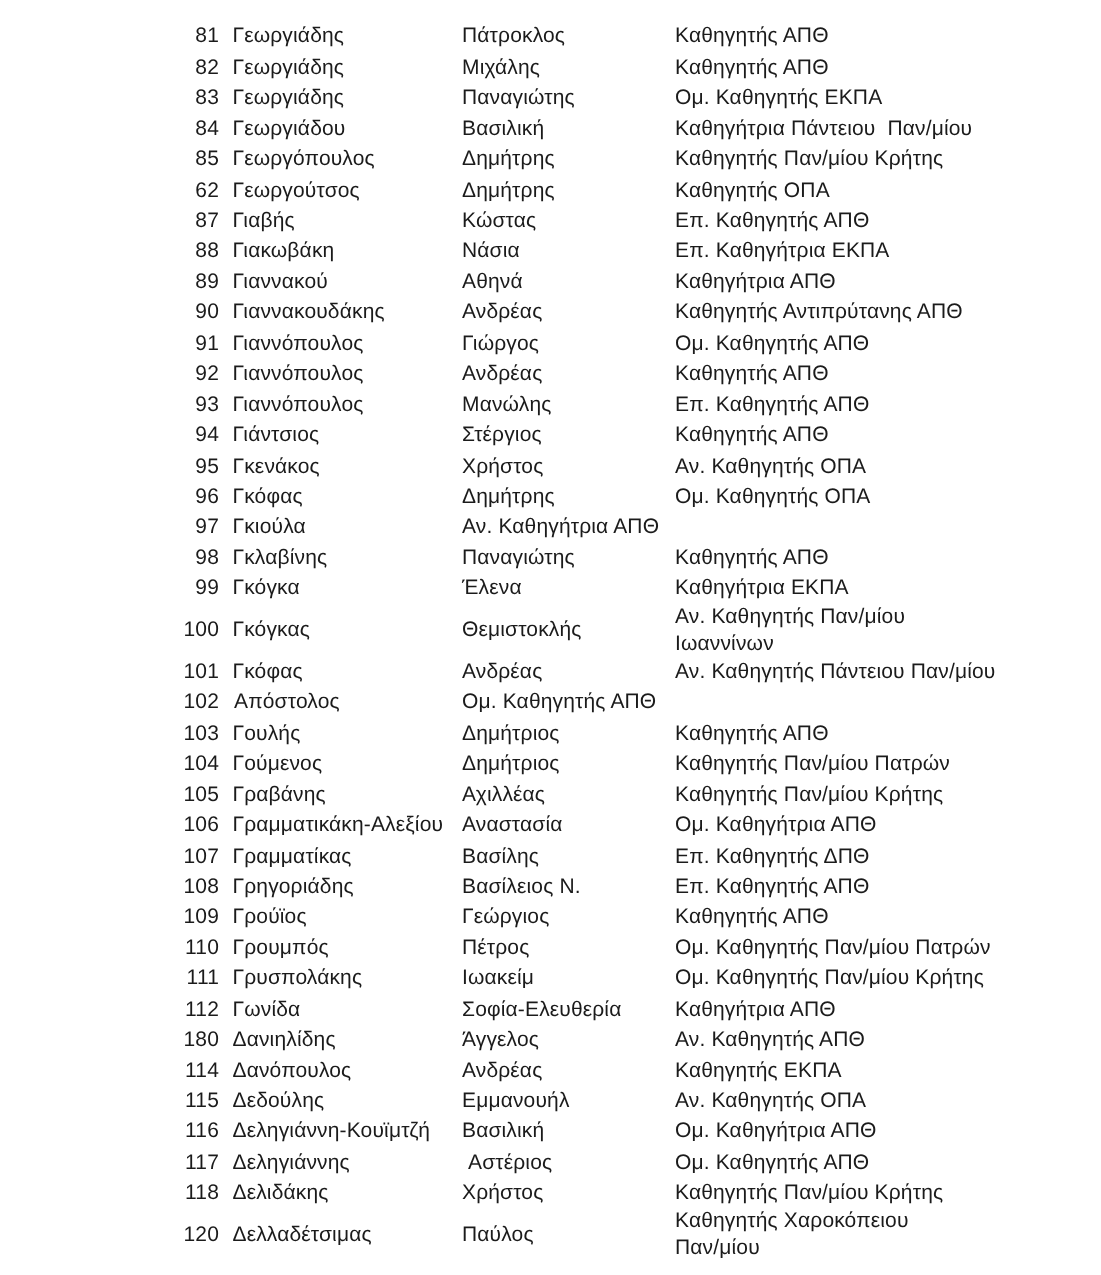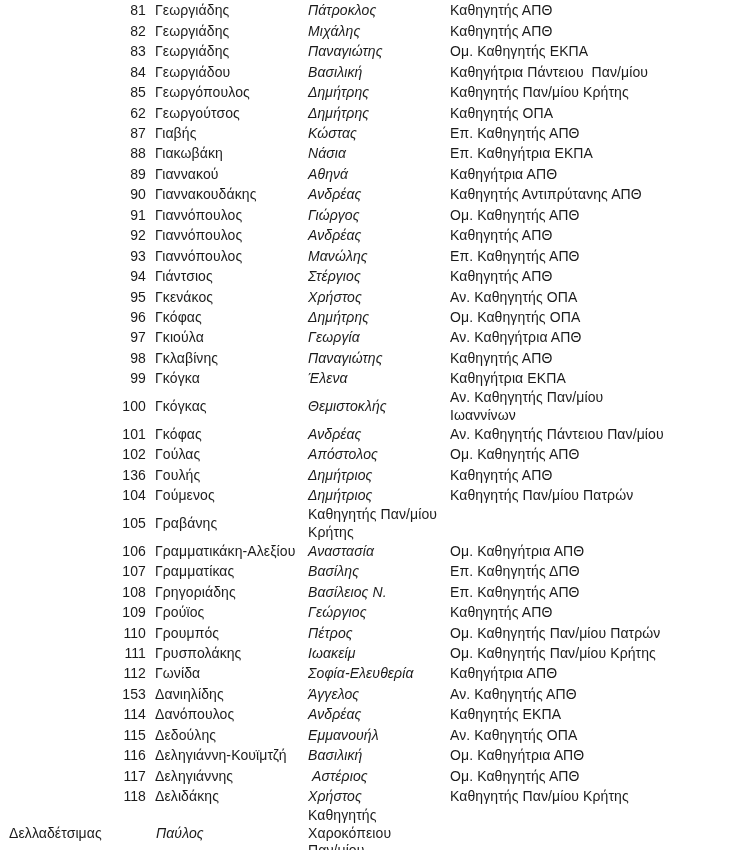--- a/index.html
+++ b/index.html
@@ -5,21 +5,21 @@
   html, body {
     margin: 0;
     padding: 0;
     background: #ffffff;
   }
   .page {
     width: 734px;
     height: 850px;
     background: #ffffff;
     box-sizing: border-box;
-    padding-top: 1px;
+    padding-top: 14px;
     overflow: hidden;
     font-family: "Liberation Sans", "DejaVu Sans", sans-serif;
     color: #1b1b1b;
   }
   .tbl {
     width: 734px;
   }
   .row {
     display: grid;
     grid-template-columns: 146px 152px 142px 294px;
@@ -34,21 +34,20 @@
   }
   .cell.num {
     text-align: right;
     padding-right: 0;
   }
   .cell.surname {
     padding-left: 9px;
   }
   .cell.given {
     padding-left: 10px;
-    font-style: italic;
   }
   .cell.title {
     padding-left: 10px;
   }
 </style>
 </head>
 <body>
 
 <div class="page">
   <div class="tbl">
@@ -145,21 +144,20 @@
         </div>
         <div class="row">
           <div class="cell num">96</div>
           <div class="cell surname">Γκόφας</div>
           <div class="cell given">Δημήτρης</div>
           <div class="cell title">Ομ. Καθηγητής ΟΠΑ</div>
         </div>
         <div class="row">
           <div class="cell num">97</div>
           <div class="cell surname">Γκιούλα</div>
-          <div class="cell given">Γεωργία</div>
           <div class="cell title">Αν. Καθηγήτρια ΑΠΘ</div>
         </div>
         <div class="row">
           <div class="cell num">98</div>
           <div class="cell surname">Γκλαβίνης</div>
           <div class="cell given">Παναγιώτης</div>
           <div class="cell title">Καθηγητής ΑΠΘ</div>
         </div>
         <div class="row">
           <div class="cell num">99</div>
@@ -175,39 +173,39 @@
 Ιωαννίνων</div>
         </div>
         <div class="row">
           <div class="cell num">101</div>
           <div class="cell surname">Γκόφας</div>
           <div class="cell given">Ανδρέας</div>
           <div class="cell title">Αν. Καθηγητής Πάντειου Παν/μίου</div>
         </div>
         <div class="row">
           <div class="cell num">102</div>
-          <div class="cell surname">Γούλας</div>
           <div class="cell given">Απόστολος</div>
           <div class="cell title">Ομ. Καθηγητής ΑΠΘ</div>
         </div>
         <div class="row">
-          <div class="cell num">136</div>
+          <div class="cell num">103</div>
           <div class="cell surname">Γουλής</div>
           <div class="cell given">Δημήτριος</div>
           <div class="cell title">Καθηγητής ΑΠΘ</div>
         </div>
         <div class="row">
           <div class="cell num">104</div>
           <div class="cell surname">Γούμενος</div>
           <div class="cell given">Δημήτριος</div>
           <div class="cell title">Καθηγητής Παν/μίου Πατρών</div>
         </div>
         <div class="row">
           <div class="cell num">105</div>
           <div class="cell surname">Γραβάνης</div>
+          <div class="cell given">Αχιλλέας</div>
           <div class="cell title">Καθηγητής Παν/μίου Κρήτης</div>
         </div>
         <div class="row">
           <div class="cell num">106</div>
           <div class="cell surname">Γραμματικάκη-Αλεξίου</div>
           <div class="cell given">Αναστασία</div>
           <div class="cell title">Ομ. Καθηγήτρια ΑΠΘ</div>
         </div>
         <div class="row">
           <div class="cell num">107</div>
@@ -239,21 +237,21 @@
           <div class="cell given">Ιωακείμ</div>
           <div class="cell title">Ομ. Καθηγητής Παν/μίου Κρήτης</div>
         </div>
         <div class="row">
           <div class="cell num">112</div>
           <div class="cell surname">Γωνίδα</div>
           <div class="cell given">Σοφία-Ελευθερία</div>
           <div class="cell title">Καθηγήτρια ΑΠΘ</div>
         </div>
         <div class="row">
-          <div class="cell num">153</div>
+          <div class="cell num">180</div>
           <div class="cell surname">Δανιηλίδης</div>
           <div class="cell given">Άγγελος</div>
           <div class="cell title">Αν. Καθηγητής ΑΠΘ</div>
         </div>
         <div class="row">
           <div class="cell num">114</div>
           <div class="cell surname">Δανόπουλος</div>
           <div class="cell given">Ανδρέας</div>
           <div class="cell title">Καθηγητής ΕΚΠΑ</div>
         </div>
@@ -275,20 +273,21 @@
           <div class="cell given"> Αστέριος</div>
           <div class="cell title">Ομ. Καθηγητής ΑΠΘ</div>
         </div>
         <div class="row">
           <div class="cell num">118</div>
           <div class="cell surname">Δελιδάκης</div>
           <div class="cell given">Χρήστος</div>
           <div class="cell title">Καθηγητής Παν/μίου Κρήτης</div>
         </div>
         <div class="row">
+          <div class="cell num">120</div>
           <div class="cell surname">Δελλαδέτσιμας</div>
           <div class="cell given">Παύλος</div>
           <div class="cell title">Καθηγητής Χαροκόπειου
 Παν/μίου</div>
         </div>
       </div>
   </div>
 </div>
 
 </body></html>

